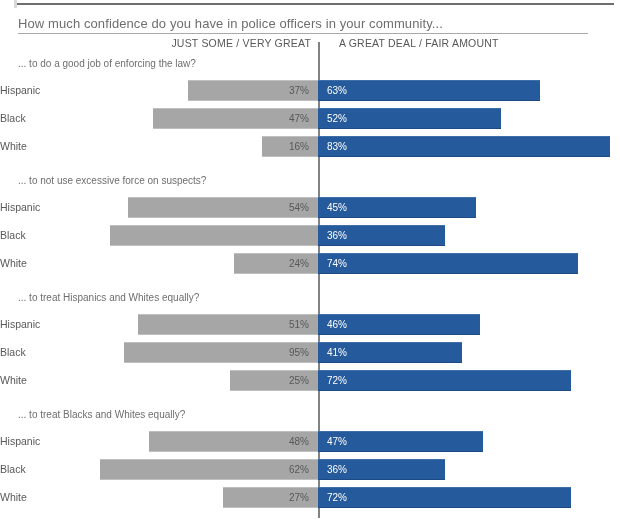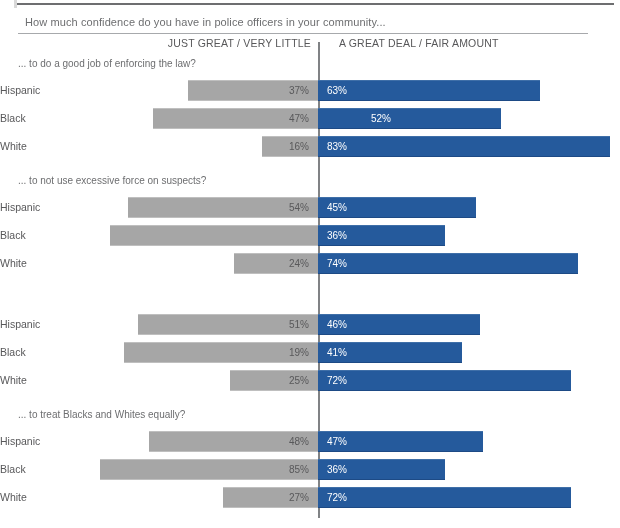--- a/index.html
+++ b/index.html
@@ -30,23 +30,23 @@
     left: 14px;
     top: 0px;
     width: 3px;
     height: 8px;
     background: #d9d9d9;
   }
 
   
   .question {
     position: absolute;
-    left: 25px;
+    left: 18px;
     top: 16px;
-    font-size: 11px;
+    font-size: 13px;
     color: #6d6e70;
     letter-spacing: 0.1px;
     white-space: nowrap;
   }
 
   
   .header-rule {
     position: absolute;
     left: 18px;
     top: 33px;
@@ -135,37 +135,37 @@
 </style>
 </head>
 <body>
 
 <div class="top-rule"></div>
 <div class="top-rule-cap"></div>
 
 <div class="question">How much confidence do you have in police officers in your community...</div>
 
 <div class="header-rule"></div>
-<div class="col-head left">JUST GREAT / VERY LITTLE</div>
+<div class="col-head left">JUST SOME / VERY GREAT</div>
 <div class="col-head right">A GREAT DEAL / FAIR AMOUNT</div>
 
 <div class="divider"></div>
 
 <div class="plot" id="plot">
     <div class="group-title" style="top: 58px;">... to do a good job of enforcing the law?</div>
     <div class="cat-label" style="top: 84px;">Hispanic</div>
     <div class="bar neg" style="left: 187.76px; width: 130.24px; top: 80px;"></div>
     <div class="val neg" style="left: 187.76px; width: 121.24px; top: 80px;">37%</div>
     <div class="bar pos" style="left: 318px; width: 221.76px; top: 80px;"></div>
     <div class="val pos" style="left: 327px; top: 80px;">63%</div>
     <div class="cat-label" style="top: 112px;">Black</div>
     <div class="bar neg" style="left: 152.56px; width: 165.44px; top: 108px;"></div>
     <div class="val neg" style="left: 152.56px; width: 156.44px; top: 108px;">47%</div>
     <div class="bar pos" style="left: 318px; width: 183.04px; top: 108px;"></div>
-    <div class="val pos" style="left: 327px; top: 108px; margin-left: 44px;">52%</div>
+    <div class="val pos" style="left: 327px; top: 108px;">52%</div>
     <div class="cat-label" style="top: 140px;">White</div>
     <div class="bar neg" style="left: 261.68px; width: 56.32px; top: 136px;"></div>
     <div class="val neg" style="left: 261.68px; width: 47.32px; top: 136px; text-align: right;">16%</div>
     <div class="bar pos" style="left: 318px; width: 292.16px; top: 136px;"></div>
     <div class="val pos" style="left: 327px; top: 136px;">83%</div>
     <div class="group-title" style="top: 175px;">... to not use excessive force on suspects?</div>
     <div class="cat-label" style="top: 201px;">Hispanic</div>
     <div class="bar neg" style="left: 127.92px; width: 190.08px; top: 197px;"></div>
     <div class="val neg" style="left: 127.92px; width: 181.08px; top: 197px;">54%</div>
     <div class="bar pos" style="left: 318px; width: 158.4px; top: 197px;"></div>
@@ -173,44 +173,45 @@
     <div class="cat-label" style="top: 229px;">Black</div>
     <div class="bar neg" style="left: 110.32px; width: 207.68px; top: 225px;"></div>
     <div class="val neg" style="left: 109px; width: 198.68px; top: 225px; margin-left: 44px;">59%</div>
     <div class="bar pos" style="left: 318px; width: 126.72px; top: 225px;"></div>
     <div class="val pos" style="left: 327px; top: 225px;">36%</div>
     <div class="cat-label" style="top: 257px;">White</div>
     <div class="bar neg" style="left: 233.52px; width: 84.48px; top: 253px;"></div>
     <div class="val neg" style="left: 233.52px; width: 75.48px; top: 253px;">24%</div>
     <div class="bar pos" style="left: 318px; width: 260.48px; top: 253px;"></div>
     <div class="val pos" style="left: 327px; top: 253px;">74%</div>
+    <div class="group-title" style="top: 292px;">... to treat Hispanics and Whites equally?</div>
     <div class="cat-label" style="top: 318px;">Hispanic</div>
     <div class="bar neg" style="left: 138.48px; width: 179.52px; top: 314px;"></div>
     <div class="val neg" style="left: 138.48px; width: 170.52px; top: 314px;">51%</div>
     <div class="bar pos" style="left: 318px; width: 161.92px; top: 314px;"></div>
     <div class="val pos" style="left: 327px; top: 314px;">46%</div>
     <div class="cat-label" style="top: 346px;">Black</div>
     <div class="bar neg" style="left: 124.4px; width: 193.6px; top: 342px;"></div>
-    <div class="val neg" style="left: 124.4px; width: 184.6px; top: 342px;">19%</div>
+    <div class="val neg" style="left: 124.4px; width: 184.6px; top: 342px;">95%</div>
     <div class="bar pos" style="left: 318px; width: 144.32px; top: 342px;"></div>
     <div class="val pos" style="left: 327px; top: 342px;">41%</div>
     <div class="cat-label" style="top: 374px;">White</div>
     <div class="bar neg" style="left: 230px; width: 88px; top: 370px;"></div>
     <div class="val neg" style="left: 230px; width: 79px; top: 370px;">25%</div>
     <div class="bar pos" style="left: 318px; width: 253.44px; top: 370px;"></div>
     <div class="val pos" style="left: 327px; top: 370px;">72%</div>
     <div class="group-title" style="top: 409px;">... to treat Blacks and Whites equally?</div>
     <div class="cat-label" style="top: 435px;">Hispanic</div>
     <div class="bar neg" style="left: 149.04px; width: 168.96px; top: 431px;"></div>
     <div class="val neg" style="left: 149.04px; width: 159.96px; top: 431px;">48%</div>
     <div class="bar pos" style="left: 318px; width: 165.44px; top: 431px;"></div>
     <div class="val pos" style="left: 327px; top: 431px;">47%</div>
     <div class="cat-label" style="top: 463px;">Black</div>
     <div class="bar neg" style="left: 99.76px; width: 218.24px; top: 459px;"></div>
-    <div class="val neg" style="left: 99.76px; width: 209.24px; top: 459px;">85%</div>
+    <div class="val neg" style="left: 99.76px; width: 209.24px; top: 459px;">62%</div>
     <div class="bar pos" style="left: 318px; width: 126.72px; top: 459px;"></div>
     <div class="val pos" style="left: 327px; top: 459px;">36%</div>
     <div class="cat-label" style="top: 491px;">White</div>
     <div class="bar neg" style="left: 222.96px; width: 95.04px; top: 487px;"></div>
     <div class="val neg" style="left: 222.96px; width: 86.04px; top: 487px;">27%</div>
     <div class="bar pos" style="left: 318px; width: 253.44px; top: 487px;"></div>
     <div class="val pos" style="left: 327px; top: 487px;">72%</div>
   </div>
 
 </body></html>

